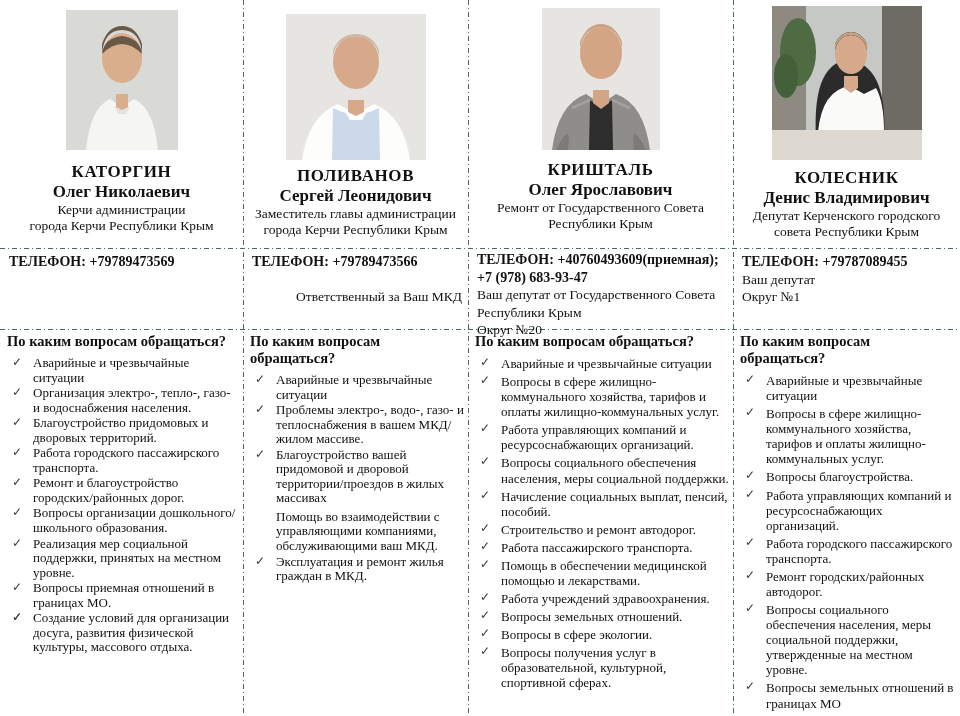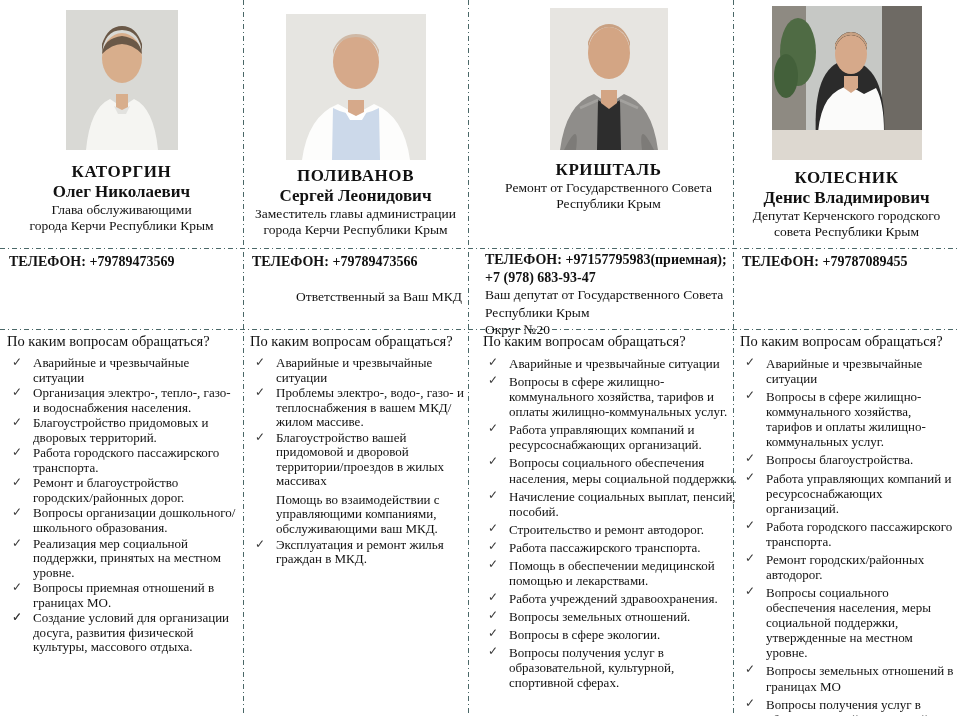--- a/index.html
+++ b/index.html
@@ -10,21 +10,21 @@
   .vline{position:absolute;top:0;bottom:0;width:1px;
     background:repeating-linear-gradient(to bottom,#4a6767 0 5px,transparent 5px 8px,#4a6767 8px 9px,transparent 9px 12px);}
   .v1{left:243px}.v2{left:468px}.v3{left:733px}
   .hline{position:absolute;left:0;right:0;height:1px;
     background:repeating-linear-gradient(to right,#4a6767 0 5px,transparent 5px 8px,#4a6767 8px 9px,transparent 9px 12px);}
   .h1{top:248px}.h2{top:329px}
 
   .col{position:absolute;top:0;height:510px;}
   .col1{left:0;width:243px;}
   .col2{left:243px;width:225px;}
-  .col3{left:468px;width:265px;margin-left:8px;}
+  .col3{left:468px;width:265px;}
   .col4{left:733px;width:227px;}
 
   .head{text-align:center;}
   .photo{margin:10px auto 0;display:block;}
   .photo svg{display:block;width:100%;height:100%;}
   .p1{width:112px;height:140px;}
   .p2{width:140px;height:146px;margin-top:14px;}
   .p3{width:118px;height:142px;margin-top:8px;}
   .p4{width:150px;height:154px;margin-top:6px;}
 
@@ -35,21 +35,21 @@
   .given{font-size:17px;font-weight:bold;}
   .title-line{font-size:13.5px;line-height:1.22;}
 
   .phone{position:absolute;top:253px;left:9px;right:6px;text-align:left;}
   .col3 .phone{top:251px;}
   .phone-bold-line{font-weight:bold;font-size:14px;line-height:1.25;}
   .phone-extra-line{font-size:13.5px;line-height:1.3;}
   .col2 .phone-extra-line{margin-top:17px;text-align:right;}
 
   .questions{position:absolute;top:333px;left:7px;right:4px;text-align:left;}
-  .q-heading{font-weight:normal;font-size:14.5px;margin-bottom:6px;}
+  .q-heading{font-weight:bold;font-size:14.5px;margin-bottom:6px;}
   .topics{list-style:none;margin:0;padding:0;}
   .topic{position:relative;padding-left:26px;font-size:13px;line-height:1.12;margin-bottom:1px;}
   .col3 .topic,.col4 .topic{margin-bottom:3px;line-height:1.16;}
   .check{position:absolute;left:5px;top:0;font-size:12px;color:#3c3c3c;}
   .topic-sub{margin-top:4px;}
 </style>
 </head>
 <body>
 
 <div class="page">
@@ -69,21 +69,21 @@
           <path d="M50 84 h12 v14 l-6 5 -6 -5 Z" fill="#d8ae8c"></path>
           <ellipse cx="56" cy="48" rx="20" ry="25" fill="#d8ae8c"></ellipse>
           <path d="M36 44 Q38 20 56 20 Q74 20 76 44 L76 34 Q70 16 56 16 Q42 16 36 34 Z" fill="#6a5847"></path>
           <path d="M36 44 Q56 24 76 44 Q74 28 56 26 Q38 28 36 44 Z" fill="#6a5847"></path>
           <path d="M48 96 L56 100 L64 96 L60 104 L52 104 Z" fill="#e2e2df"></path>
         </svg>
       </div>
       <div class="surname">КАТОРГИН</div>
       <div class="given">Олег Николаевич</div>
       <div class="titles">
-          <div class="title-line">Глава обслуживающими</div>
+          <div class="title-line">Керчи администрации</div>
           <div class="title-line">города Керчи Республики Крым</div>
         </div>
     </div>
     <div class="phone">
       <div>
           <div class="phone-bold-line">ТЕЛЕФОН: +79789473569</div>
         </div>
       <div></div>
     </div>
     <div class="questions">
@@ -150,28 +150,29 @@
           <path d="M10 142 Q16 96 44 86 L59 96 L74 86 Q102 96 108 142 Z" fill="#8f8d8a"></path>
           <path d="M14 142 Q30 110 26 142 Z M104 142 Q88 110 92 142 Z" fill="#7d7b78"></path>
           <path d="M47 142 L48 92 Q59 100 70 92 L71 142 Z" fill="#2d2d2d"></path>
           <path d="M51 82 h16 v13 l-8 6 -8 -6 Z" fill="#d3a584"></path>
           <ellipse cx="59" cy="45" rx="21" ry="26" fill="#d3a584"></ellipse>
           <path d="M38 40 Q42 20 59 19 Q76 20 80 40 L80 34 Q73 16 59 16 Q45 16 38 34 Z" fill="#c9a183"></path>
           <path d="M30 100 l18 -8 M88 100 l-18 -8" stroke="#a3a19e" stroke-width="3" fill="none"></path>
         </svg>
       </div>
       <div class="surname">КРИШТАЛЬ</div>
+      <div class="given">Олег Ярославович</div>
       <div class="titles">
           <div class="title-line">Ремонт от Государственного Совета</div>
           <div class="title-line">Республики Крым</div>
         </div>
     </div>
     <div class="phone">
       <div>
-          <div class="phone-bold-line">ТЕЛЕФОН: +97157795983(приемная);</div>
+          <div class="phone-bold-line">ТЕЛЕФОН: +40760493609(приемная);</div>
           <div class="phone-bold-line">+7 (978) 683-93-47</div>
         </div>
       <div>
           <div class="phone-extra-line">Ваш депутат от Государственного Совета Республики Крым</div>
           <div class="phone-extra-line">Округ №20</div>
         </div>
     </div>
     <div class="questions">
       <div class="q-heading">По каким вопросам обращаться?</div>
       <ul class="topics">
@@ -213,20 +214,24 @@
       <div class="given">Денис Владимирович</div>
       <div class="titles">
           <div class="title-line">Депутат Керченского городского</div>
           <div class="title-line">совета Республики Крым</div>
         </div>
     </div>
     <div class="phone">
       <div>
           <div class="phone-bold-line">ТЕЛЕФОН: +79787089455</div>
         </div>
+      <div>
+          <div class="phone-extra-line">Ваш депутат</div>
+          <div class="phone-extra-line">Округ №1</div>
+        </div>
     </div>
     <div class="questions">
       <div class="q-heading">По каким вопросам обращаться?</div>
       <ul class="topics">
           <li class="topic"><span class="check">✓</span><span class="topic-text">Аварийные и чрезвычайные ситуации</span></li>
           <li class="topic"><span class="check">✓</span><span class="topic-text">Вопросы в сфере жилищно-коммунального хозяйства, тарифов и оплаты жилищно-коммунальных услуг.</span></li>
           <li class="topic"><span class="check">✓</span><span class="topic-text">Вопросы благоустройства.</span></li>
           <li class="topic"><span class="check">✓</span><span class="topic-text">Работа управляющих компаний и ресурсоснабжающих организаций.</span></li>
           <li class="topic"><span class="check">✓</span><span class="topic-text">Работа городского пассажирского транспорта.</span></li>
           <li class="topic"><span class="check">✓</span><span class="topic-text">Ремонт городских/районных автодорог.</span></li>

